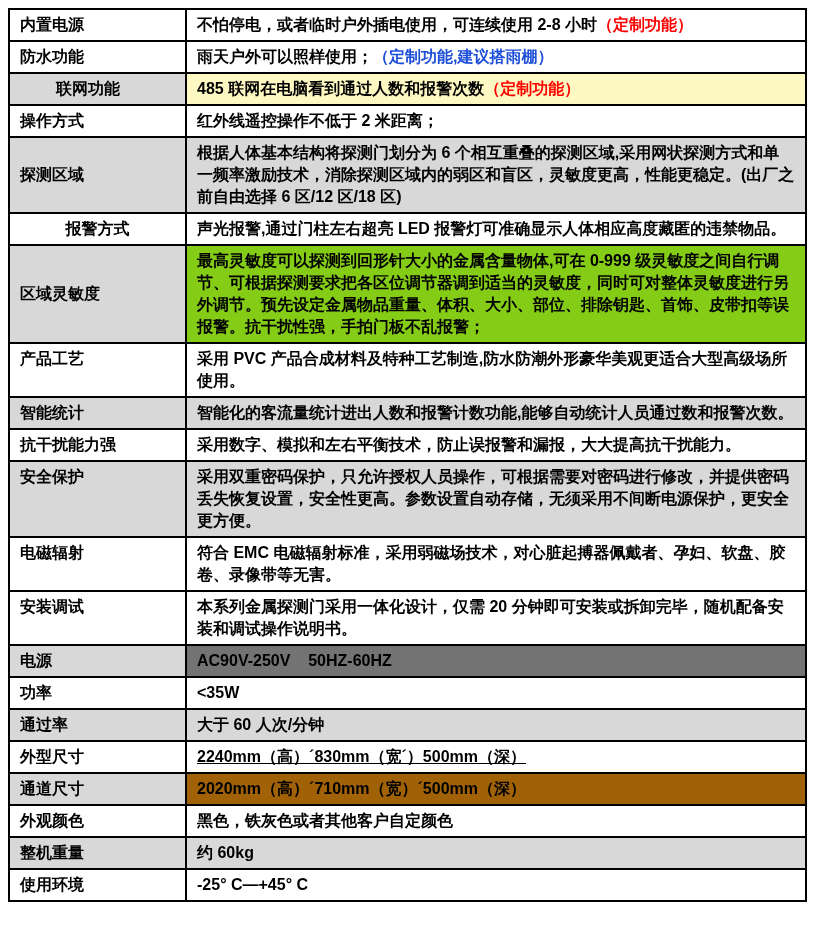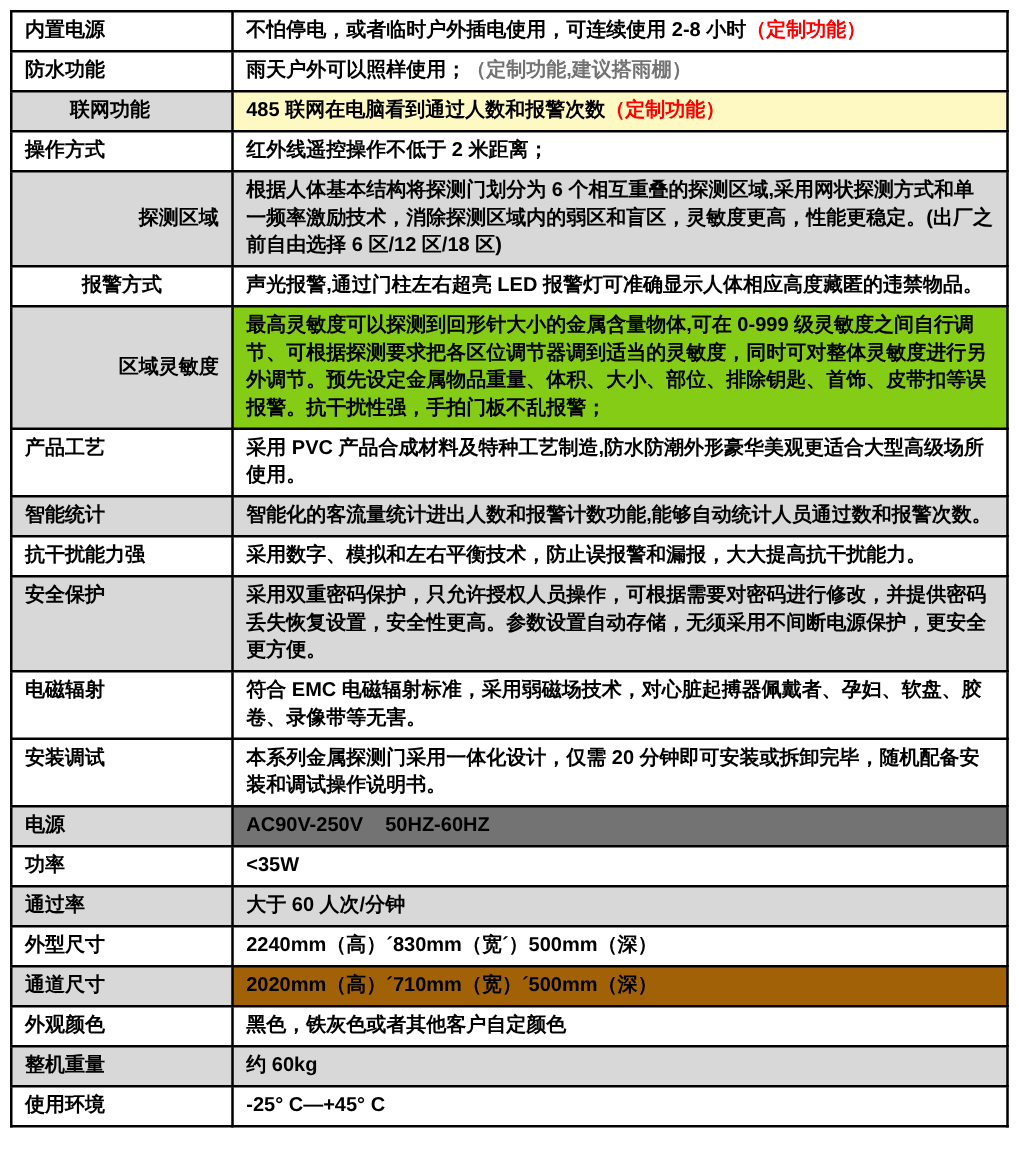--- a/index.html
+++ b/index.html
@@ -19,35 +19,35 @@
     border: 2px solid #000000;
     font-size: 16px;
     line-height: 22px;
     font-weight: 700;
     color: #000000;
     padding: 4px 10px;
     vertical-align: top;
     word-break: break-all;
   }
   td.label-cell { width: 177px; margin-top: 28px; }
-  td.label-cell.middle { vertical-align: middle; text-align: right; }
+  td.label-cell.middle { vertical-align: middle; }
   td.value-cell span { white-space: pre-wrap; }
 </style>
 </head>
 <body>
 
 <table class="spec">
   <tbody id="spec-tbody">
       <tr>
         <td class="label-cell" style="background: rgb(255, 255, 255);"><span>内置电源</span></td>
         <td class="value-cell" style="background: rgb(255, 255, 255);"><span>不怕停电，或者临时户外插电使用，可连续使用 2-8 小时</span><span style="color: rgb(255, 0, 0);">（定制功能）</span></td>
       </tr>
       <tr>
         <td class="label-cell" style="background: rgb(255, 255, 255);"><span>防水功能</span></td>
-        <td class="value-cell" style="background: rgb(255, 255, 255);"><span>雨天户外可以照样使用；</span><span style="color: #737373;">（定制功能,建议搭雨棚）</span></td>
+        <td class="value-cell" style="background: rgb(255, 255, 255);"><span>雨天户外可以照样使用；</span><span style="color: #1d4ed8;">（定制功能,建议搭雨棚）</span></td>
       </tr>
       <tr>
         <td class="label-cell" style="background: rgb(216, 216, 216); padding-left: 46px;"><span>联网功能</span></td>
         <td class="value-cell" style="background: #fef9c3;"><span>485 联网在电脑看到通过人数和报警次数</span><span style="color: rgb(255, 0, 0);">（定制功能）</span></td>
       </tr>
       <tr>
         <td class="label-cell" style="background: rgb(255, 255, 255);"><span>操作方式</span></td>
         <td class="value-cell" style="background: rgb(255, 255, 255);"><span>红外线遥控操作不低于 2 米距离；</span></td>
       </tr>
       <tr>
@@ -93,21 +93,21 @@
       <tr>
         <td class="label-cell" style="background: rgb(255, 255, 255);"><span>功率</span></td>
         <td class="value-cell" style="background: rgb(255, 255, 255);"><span>&lt;35W</span></td>
       </tr>
       <tr>
         <td class="label-cell" style="background: rgb(216, 216, 216);"><span>通过率</span></td>
         <td class="value-cell" style="background: rgb(216, 216, 216);"><span>大于 60 人次/分钟</span></td>
       </tr>
       <tr>
         <td class="label-cell" style="background: rgb(255, 255, 255);"><span>外型尺寸</span></td>
-        <td class="value-cell" style="background: rgb(255, 255, 255);"><span>2240mm（高）´830mm（宽´）500mm（深）</span></td>
+        <td class="value-cell" style="background: rgb(255, 255, 255); text-decoration: underline;"><span>2240mm（高）´830mm（宽´）500mm（深）</span></td>
       </tr>
       <tr>
         <td class="label-cell" style="background: rgb(216, 216, 216);"><span>通道尺寸</span></td>
         <td class="value-cell" style="background: #a16207; margin-top: 40px;"><span>2020mm（高）´710mm（宽）´500mm（深）</span></td>
       </tr>
       <tr>
         <td class="label-cell" style="background: rgb(255, 255, 255);"><span>外观颜色</span></td>
         <td class="value-cell" style="background: rgb(255, 255, 255);"><span>黑色，铁灰色或者其他客户自定颜色</span></td>
       </tr>
       <tr>

